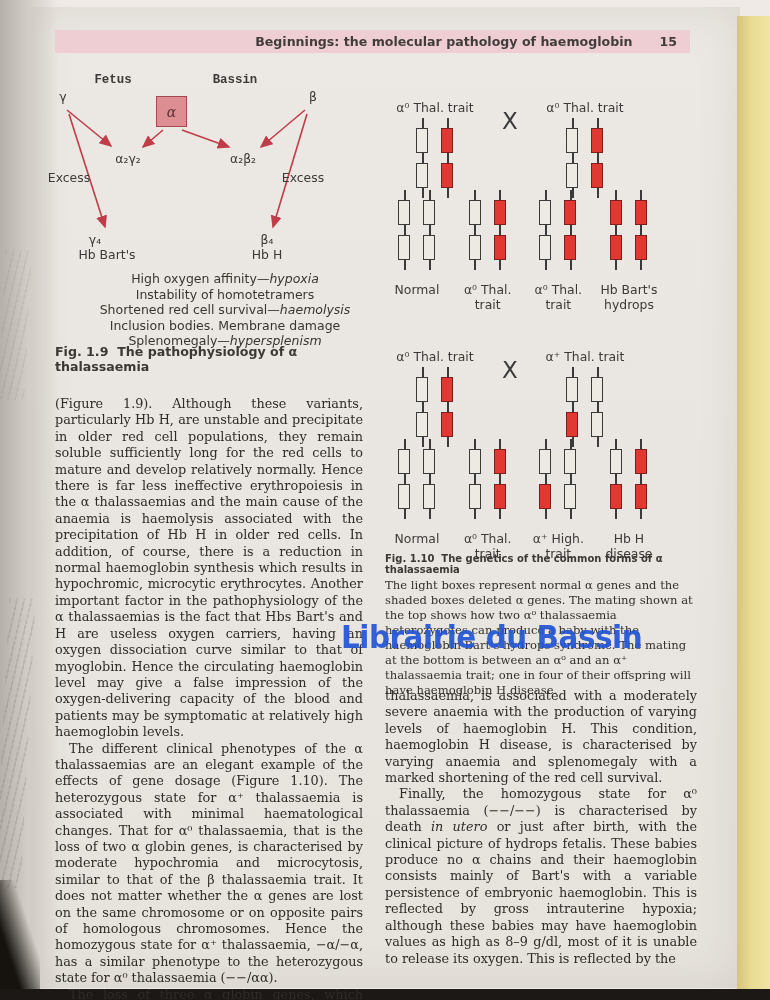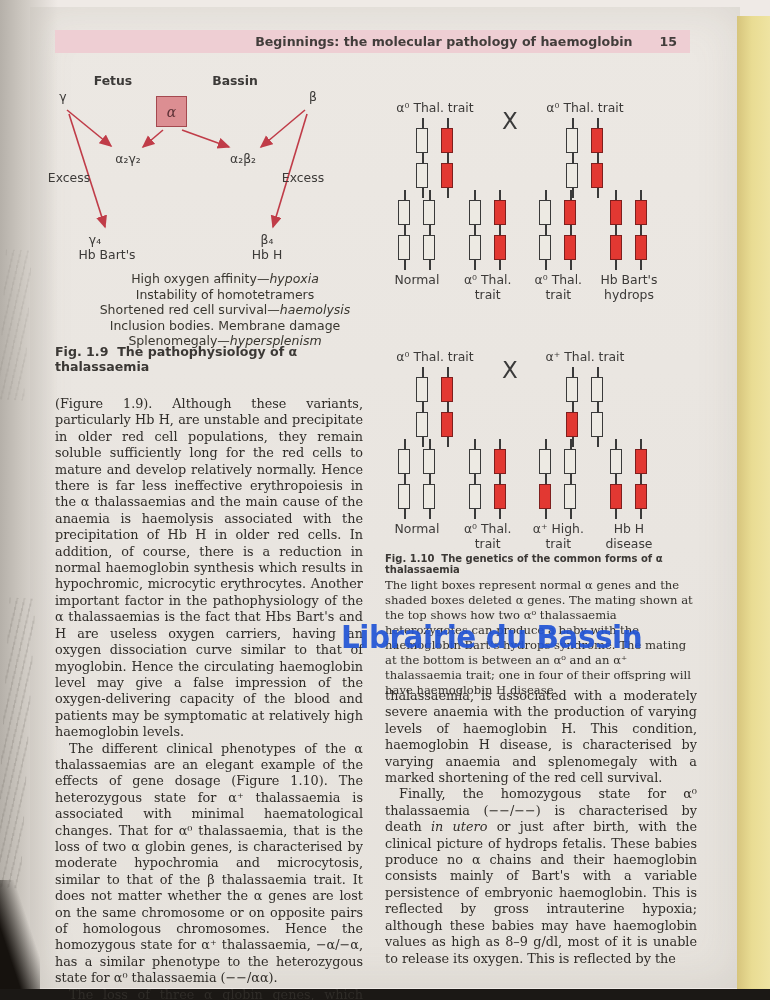--- a/index.html
+++ b/index.html
@@ -16,21 +16,21 @@
   
   .header-band{position:absolute;left:55px;top:30px;width:635px;height:23px;background:#eeced3;display:flex;align-items:center;justify-content:flex-end;padding-right:13px;box-sizing:border-box;}
   .header-band .title{font-size:12.6px;font-weight:bold;color:#423d3b;}
   .header-band .pageno{font-size:12.6px;font-weight:bold;color:#423d3b;margin-left:27px;}
 
   
   .col-left{position:absolute;left:55px;top:70px;width:308px;}
   .fig19{position:absolute;left:-10px;top:0;width:330px;height:196px;}
   .fig19 svg{position:absolute;left:0;top:0;}
   .d-label{position:absolute;transform:translateX(-50%);font-size:12.4px;color:#3c3a38;white-space:nowrap;}
-  .d-label.bold{font-weight:600;}
+  .d-label.bold{font-weight:600;font-family:Liberation Mono, monospace;}
   .alpha-box{position:absolute;left:111px;top:26px;width:31px;height:31px;background:#dc8e92;border:1.5px solid #a4494f;box-sizing:border-box;display:flex;align-items:center;justify-content:center;font-size:14px;color:#5d3136;font-family:"DejaVu Serif",serif;font-style:italic;}
   .patho{position:absolute;left:16px;top:201px;width:308px;text-align:center;}
   .patho-line{font-size:12.5px;line-height:15.6px;color:#39362f;}
   .it{font-style:italic;}
   .fig-caption{position:absolute;left:0;top:274px;width:308px;font-size:12.6px;font-weight:bold;color:#3b3835;white-space:pre-wrap;}
   .body-text{position:absolute;left:0;top:326px;width:308px;}
   .col-right .body-text{position:absolute;left:0;top:618px;width:312px;}
   .body-para{margin:0;font-family:"DejaVu Serif",serif;font-size:12.8px;line-height:16.4px;color:#2f2c28;text-align:justify;}
   .body-para.indent{text-indent:14px;}
 
@@ -39,21 +39,21 @@
   .cross{position:absolute;left:0;width:312px;}
   .cross.c0{top:6px;}
   .cross.c1{top:255px;}
   .parents-row{display:flex;align-items:flex-start;height:102px;}
   .parent-group{width:100px;display:flex;flex-direction:column;align-items:center;}
   .cross-x{width:50px;text-align:center;margin-top:32px;font-size:23px;color:#3a3a3a;}
   .geno-label{font-size:12.4px;color:#3c3a38;text-align:center;line-height:14.6px;white-space:nowrap;margin-top:25px;}
   .parent-group .geno-label{margin-bottom:2px;}
   .offspring-row{display:flex;justify-content:space-between;width:276px;margin-top:12px;}
   .off-group{width:64px;display:flex;flex-direction:column;align-items:center;}
-  .off-group .geno-label{margin-top:3px;}
+  .off-group .geno-label{margin-top:13px;}
   .chrom-pair{display:flex;gap:12px;}
   .chrom{position:relative;width:13px;height:80px;}
   .chrom::before{content:'';position:absolute;left:5.5px;top:0;width:2px;height:100%;background:#3a3a3a;}
   .gene{position:absolute;left:0;width:10px;height:23px;border:1.5px solid #3a3a3a;box-sizing:content-box;background:#edeae3;}
   .gene.del{background:#e23832;border-color:#7e1f1e;}
   .gene.pos0{top:10px;}
   .gene.pos1{top:45px;}
   .fig110-caption{position:absolute;left:0;top:483px;width:315px;}
   .fig110-caption .cap-title{font-size:10px;font-weight:bold;color:#3b3835;white-space:pre-wrap;margin-bottom:3px;}
   .fig110-caption .cap-body{font-family:"DejaVu Serif",serif;font-size:11.6px;line-height:15px;color:#33302b;}

